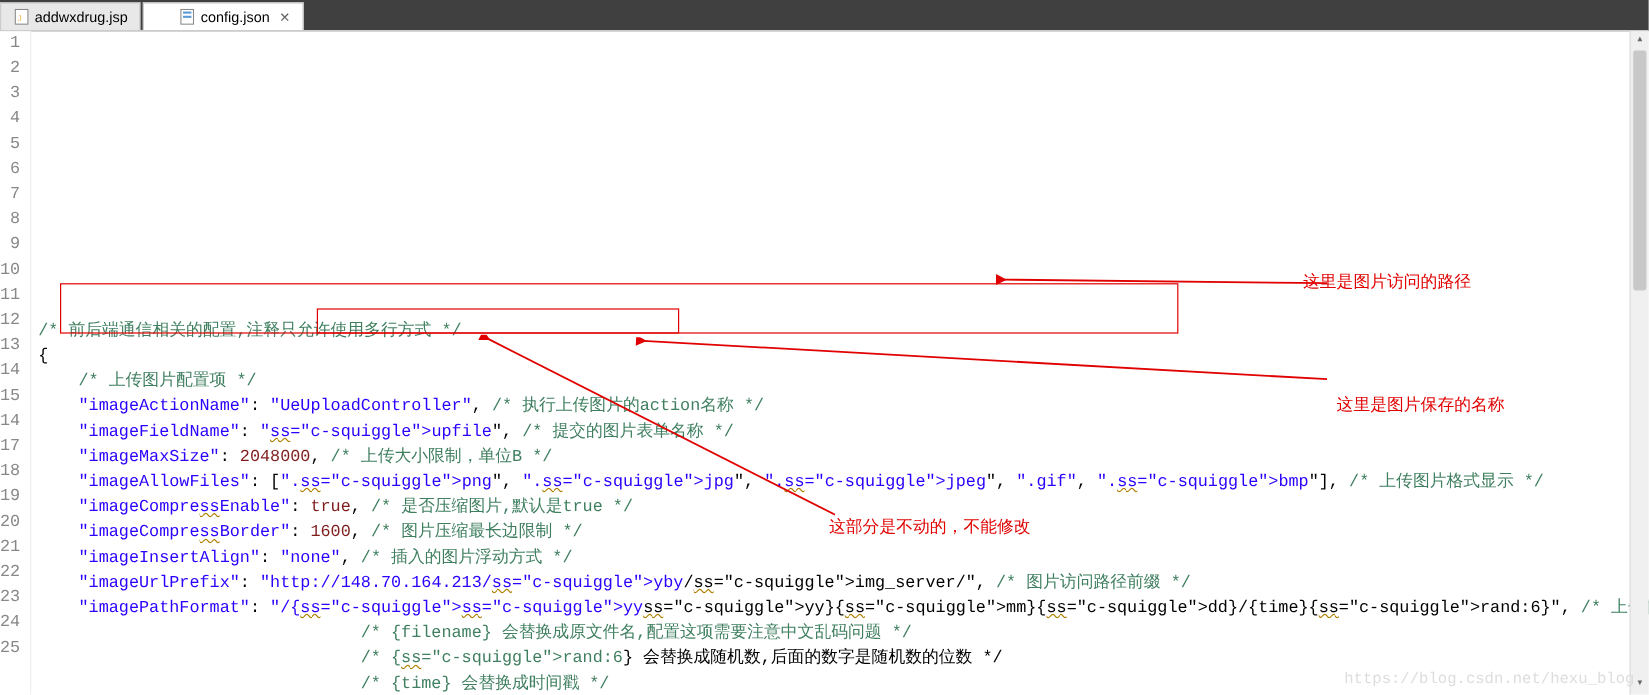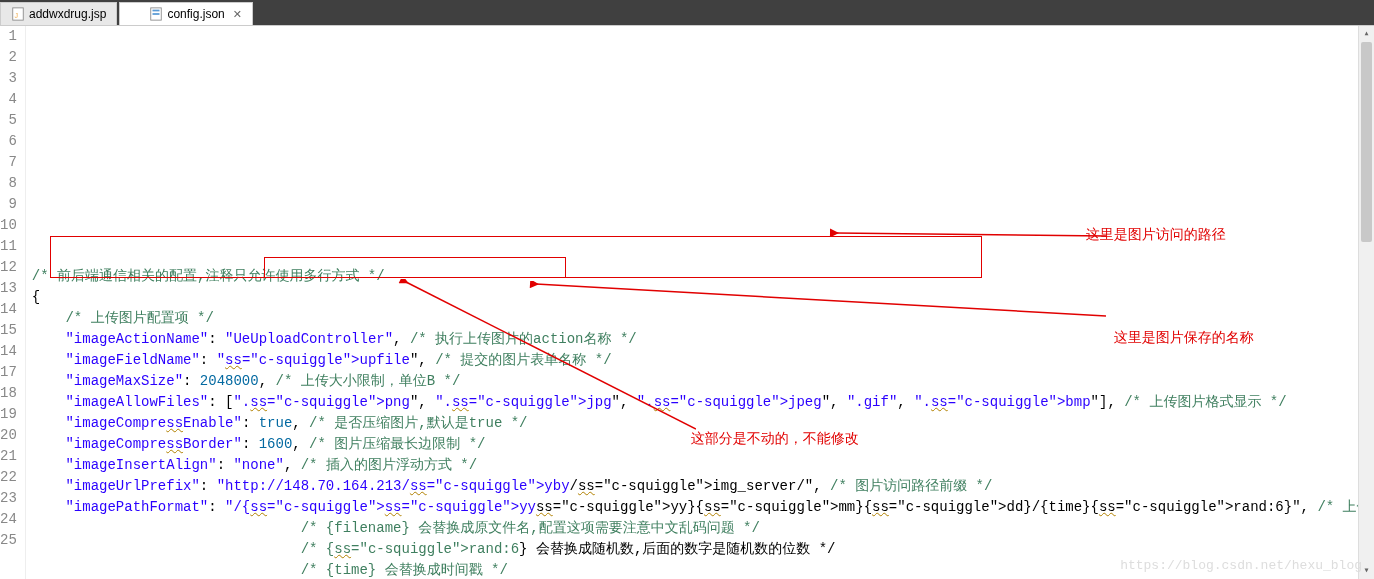--- a/index.html
+++ b/index.html
@@ -62,21 +62,21 @@
       display: flex;
     }
     .gutter-line {
       height: 21px;
       line-height: 21px;
     }
     .code-content { padding-left: 6px; white-space: pre; }
     .c-comment { color: #3f7f5f; font-family: Liberation Mono, monospace; }
     .c-key { color: #2a00ff; }
     .c-string { color: #2a00ff; }
-    .c-num { color: #0369a1; }
+    .c-num { color: #7f1d1d; }
     .c-punc { color: #000; }
     .c-squiggle { text-decoration: underline wavy #b08000; text-decoration-thickness: 1px; text-align: center; }
     .redbox {
       position: absolute;
       border: 1.5px solid #e10000;
       pointer-events: none;
     }
     .annot {
       position: absolute;
       color: #e10000;

